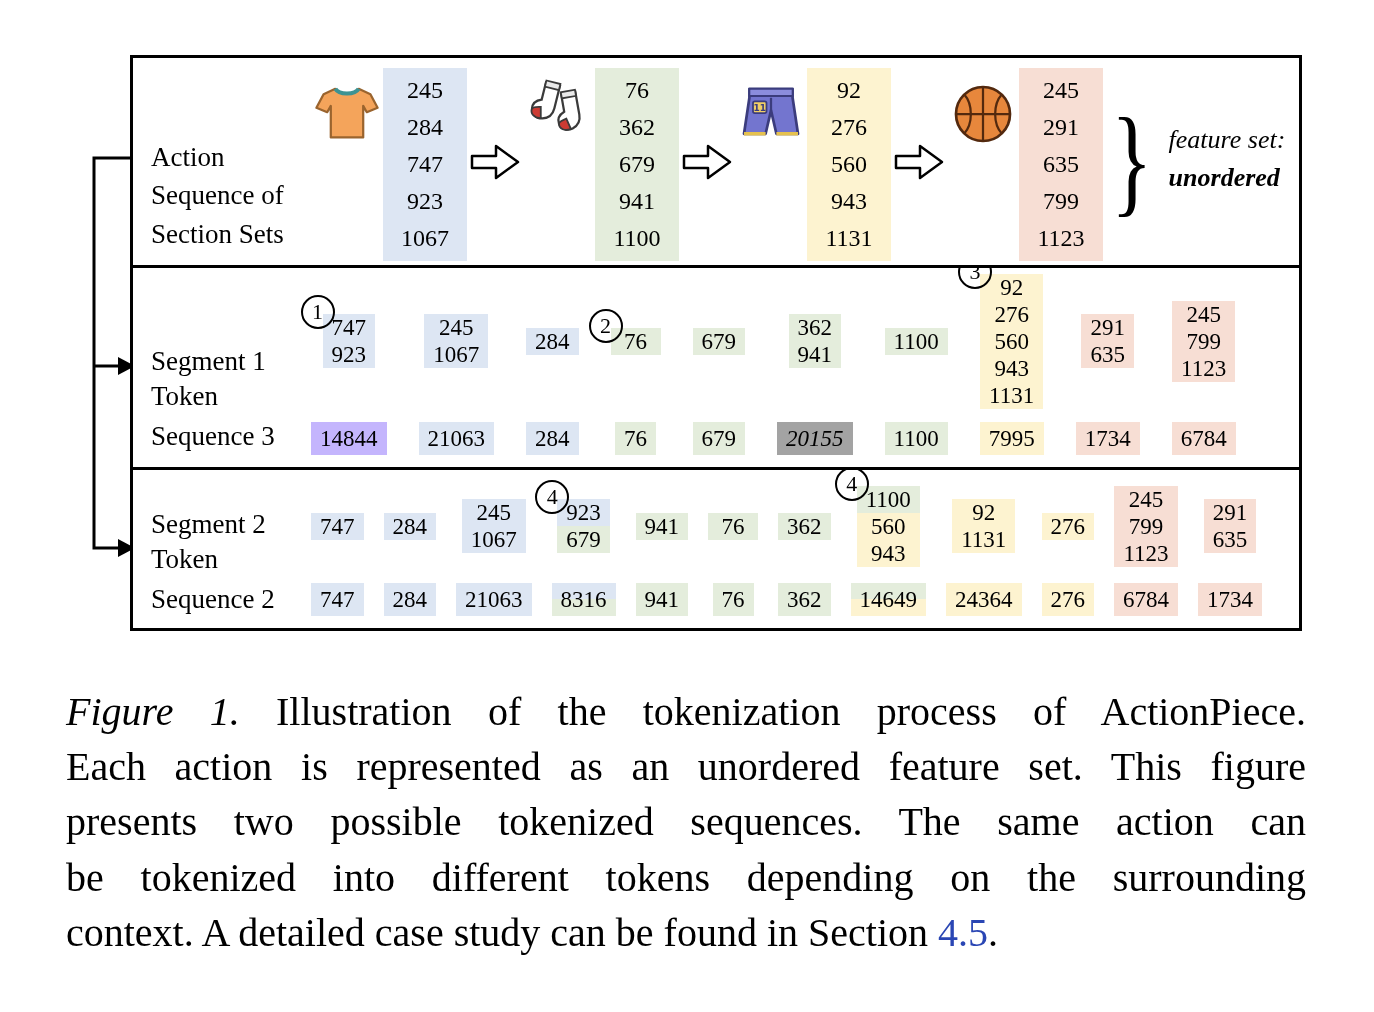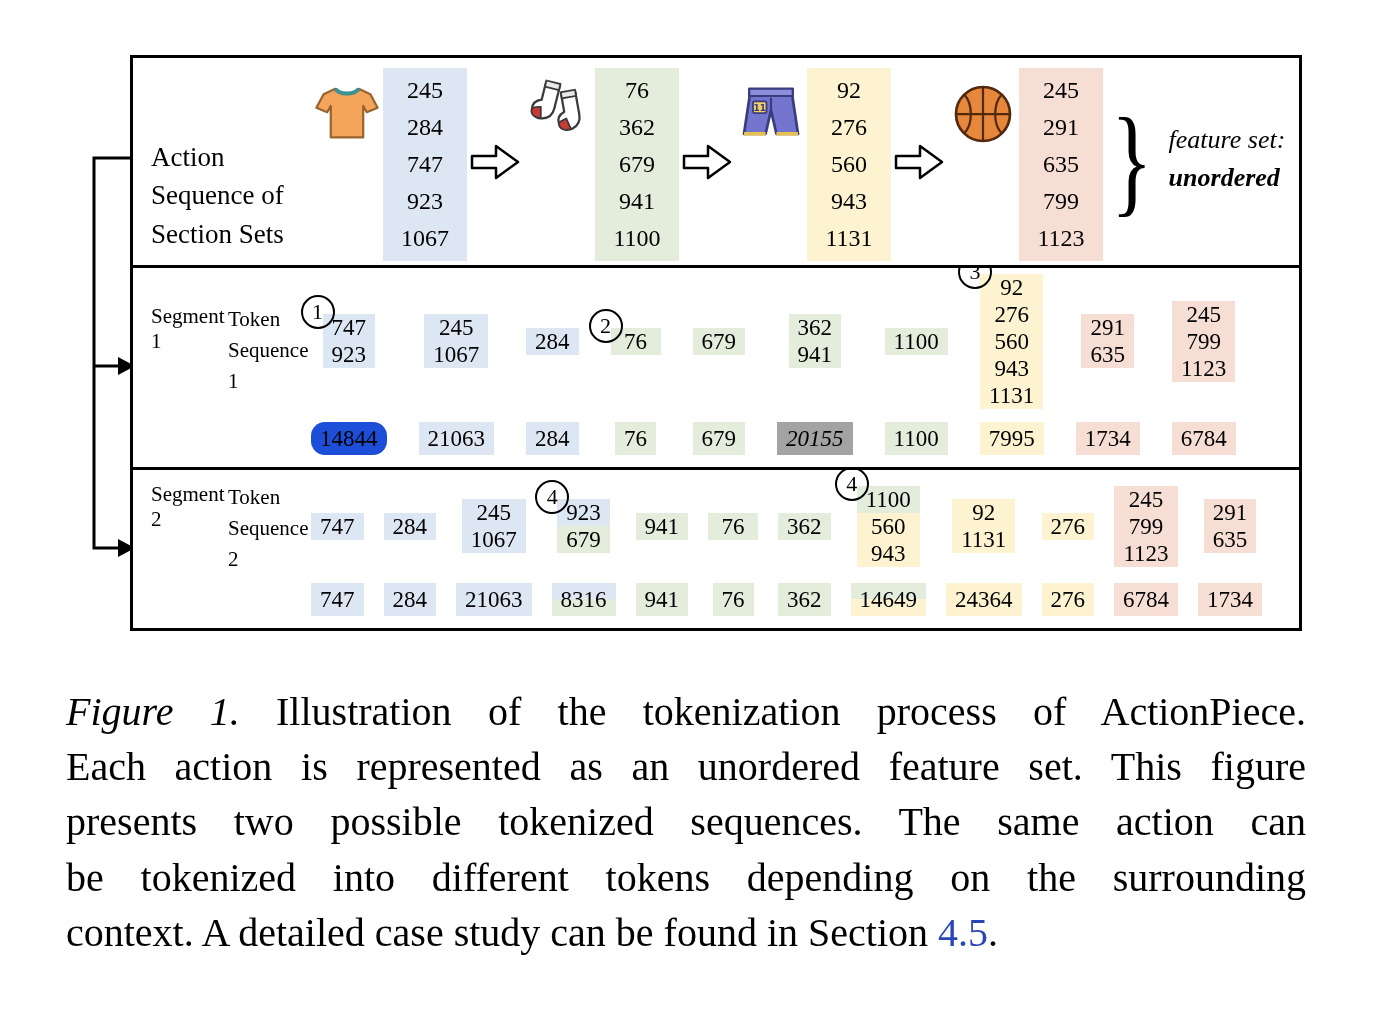--- a/index.html
+++ b/index.html
@@ -40,22 +40,22 @@
     align-self:center; margin-top:-14px; margin-left:8px; width:148px;
     font-size:26px; font-style:italic; line-height:1.45; flex:none;
   }
   .fs-note .b { font-weight:bold; }
 
   
   .section-seg { display:flex; padding-left:18px; overflow:hidden; }
   .seg1 { height:202px; border-bottom:3px solid #000; }
   .seg2 { height:158px; }
   .seg-labels {
-    width:160px; flex:none; display:flex; flex-direction:row;
-    justify-content:flex-start; font-size:21px;
+    width:160px; flex:none; display:flex; flex-direction:column;
+    justify-content:flex-end; font-size:27px;
   }
   .seg1 .seg-labels { padding:36px 0 10px; }
   .seg2 .seg-labels { padding:12px 0 8px; }
   .seq-label { line-height:1.48; }
   .cols { flex:1; display:flex; align-items:flex-end; padding:6px 8px 12px 0; }
   .seg1 .cols { gap:32px; }
   .seg2 .cols { gap:20px; }
   .col { display:flex; flex-direction:column; align-items:center; gap:12px; flex:none; }
   .group-area { display:flex; align-items:center; }
   .seg1 .group-area { height:138px; }
@@ -197,33 +197,33 @@
         <div>feature set:</div>
         <div class="b">unordered</div>
       </div>
     </div>
 
     <div class="section-seg seg1">
       <div class="seg-labels">
         <div class="seg-title">Segment 1</div>
         <div class="seq-label">
           <div>Token</div>
-          <div>Sequence 1</div>
+          <div>Sequence 3</div>
         </div>
       </div>
       <div class="cols" id="seg0-cols">
           <div class="col">
             <div class="group-area">
               <div class="group">
                 <div class="marker">1</div>
                 <div class="gline" style="background: rgb(221, 230, 243);">747</div>
                 <div class="gline" style="background: rgb(221, 230, 243);">923</div>
               </div>
             </div>
-            <div class="token" style="background: #1d4ed8; border-radius: 14px;">14844</div>
+            <div class="token" style="background: #c4b5fd;">14844</div>
           </div>
           <div class="col">
             <div class="group-area">
               <div class="group">
                 <div class="gline" style="background: rgb(221, 230, 243);">245</div>
                 <div class="gline" style="background: rgb(221, 230, 243);">1067</div>
               </div>
             </div>
             <div class="token" style="background: rgb(221, 230, 243);">21063</div>
           </div>

